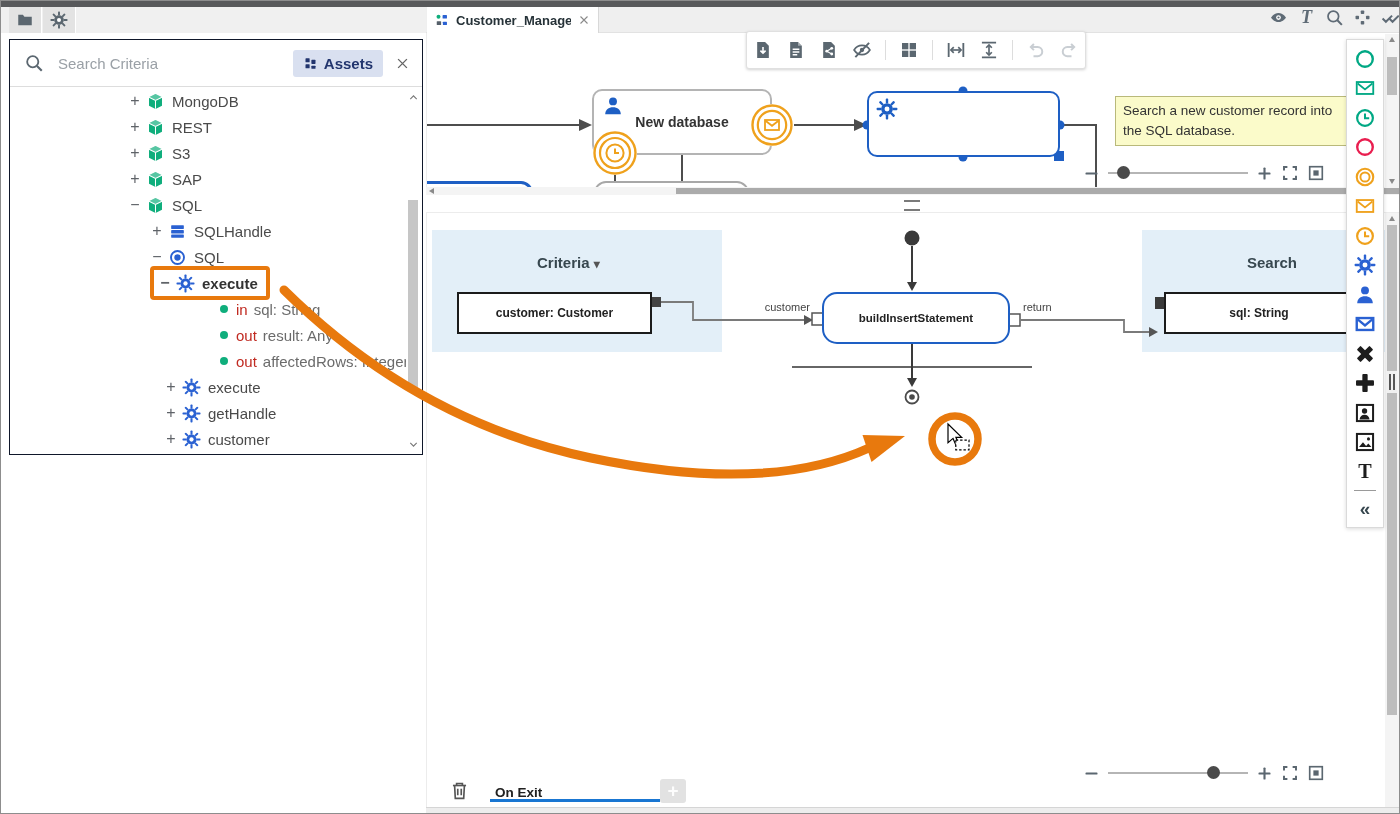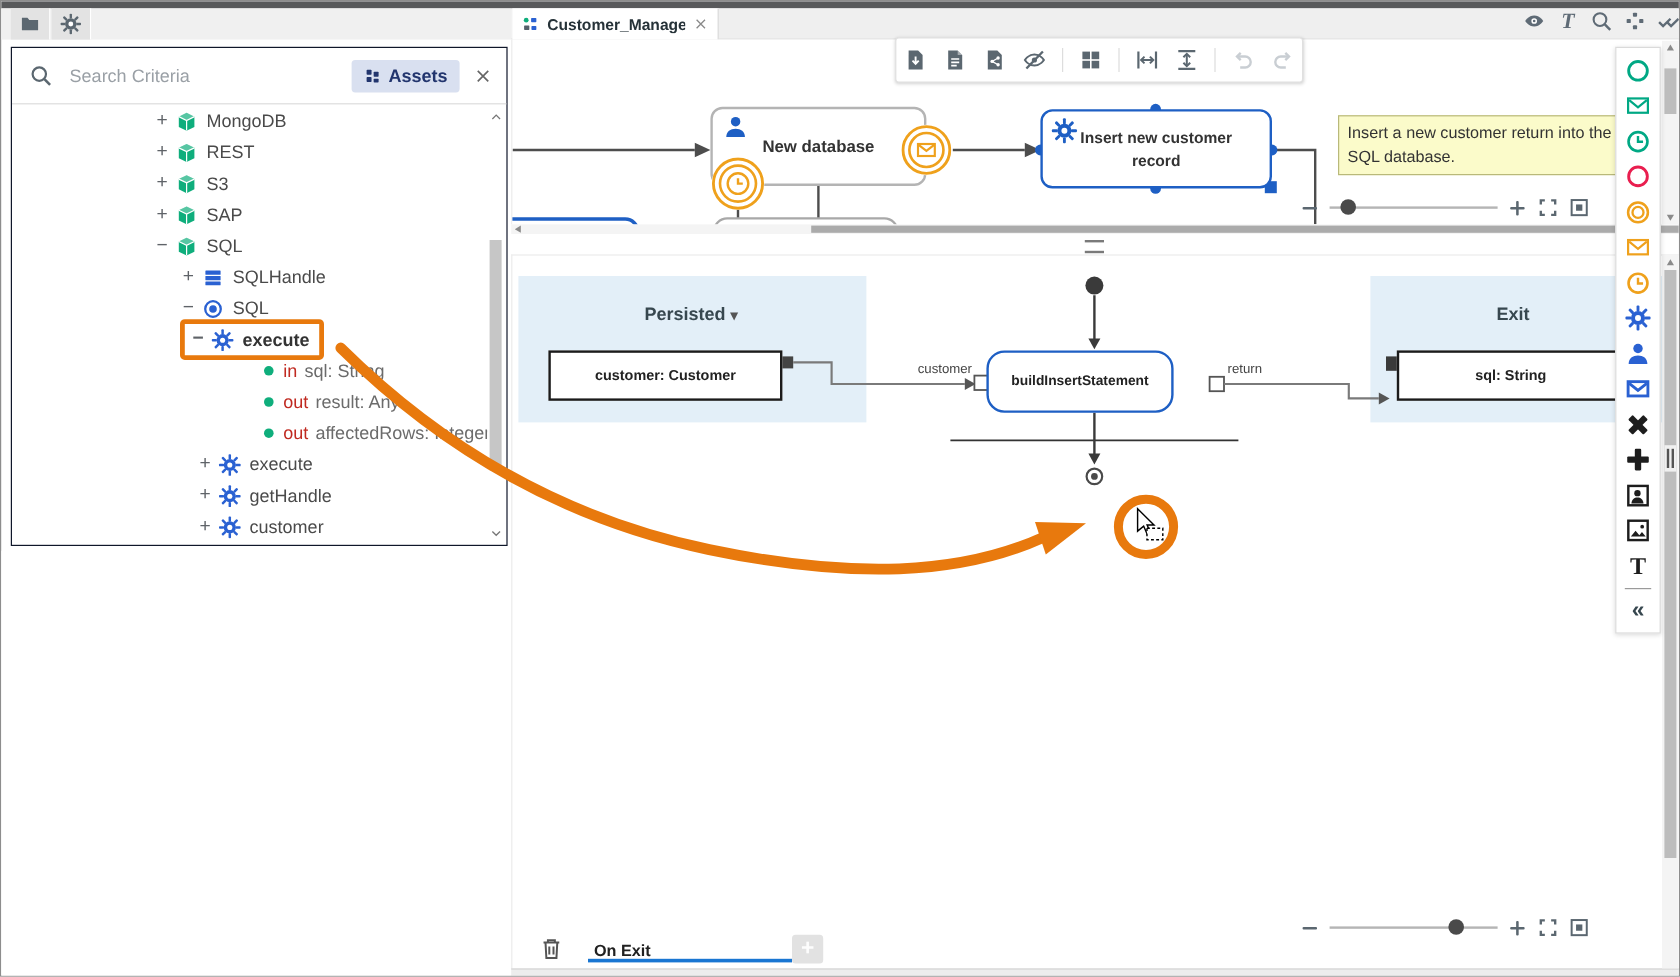--- a/index.html
+++ b/index.html
@@ -422,39 +422,38 @@
     <div class="evt" style="left:324px;top:71px;width:42px;height:42px;">
       <svg width="42" height="42" viewBox="0 0 42 42">
           <circle cx="21" cy="21" r="19.5" fill="#fff" stroke="#efa11c" stroke-width="2.4"></circle>
           <circle cx="21" cy="21" r="14.2" fill="none" stroke="#efa11c" stroke-width="2.2"></circle>
           <rect x="14" y="16" width="14" height="10" fill="none" stroke="#efa11c" stroke-width="1.8"></rect>
           <path d="M14.5 16.8l6.5 5 6.5-5" fill="none" stroke="#efa11c" stroke-width="1.8"></path>
         </svg>
     </div>
 
     <div class="node" style="left:440px;top:58px;width:193px;height:66px;border:2.5px solid #1e5fc4;border-radius:10px;font-size:13px;font-weight:bold;color:#333;line-height:1.5;padding:0 14px;">
-      <span>Insert new customer record</span>
       <span style="position:absolute;left:7px;top:5px;">
           <svg width="22" height="22" viewBox="0 0 24 24">
             <rect x="10.7" y="0.6" width="2.6" height="5.4" rx="0.9" transform="rotate(0 12 12)" fill="#1e5fc4"></rect>
             <rect x="10.7" y="0.6" width="2.6" height="5.4" rx="0.9" transform="rotate(45 12 12)" fill="#1e5fc4"></rect>
             <rect x="10.7" y="0.6" width="2.6" height="5.4" rx="0.9" transform="rotate(90 12 12)" fill="#1e5fc4"></rect>
             <rect x="10.7" y="0.6" width="2.6" height="5.4" rx="0.9" transform="rotate(135 12 12)" fill="#1e5fc4"></rect>
             <rect x="10.7" y="0.6" width="2.6" height="5.4" rx="0.9" transform="rotate(180 12 12)" fill="#1e5fc4"></rect>
             <rect x="10.7" y="0.6" width="2.6" height="5.4" rx="0.9" transform="rotate(225 12 12)" fill="#1e5fc4"></rect>
             <rect x="10.7" y="0.6" width="2.6" height="5.4" rx="0.9" transform="rotate(270 12 12)" fill="#1e5fc4"></rect>
             <rect x="10.7" y="0.6" width="2.6" height="5.4" rx="0.9" transform="rotate(315 12 12)" fill="#1e5fc4"></rect>
             <circle cx="12" cy="12" r="6.4" fill="#1e5fc4"></circle>
             <circle cx="12" cy="12" r="2.7" fill="#fff"></circle>
           </svg>
         </span>
     </div>
 
     <div class="note" style="left:688px;top:63px;width:238px;height:50px;">
-      <span>Insert a new customer return into the SQL database.</span>
+      <span>Search a new customer record into the SQL database.</span>
     </div>
 
     <div class="zoomw" style="left:656px;top:131px;">
       <span>
           <svg width="17" height="17" viewBox="0 0 24 24">
             <rect x="3.5" y="10.5" width="17" height="3" rx="1.2" fill="#5b6770"></rect>
           </svg>
         </span>
       <div class="track" style="width:140px;">
           <div class="knob" style="left:9px;"></div>
@@ -558,23 +557,23 @@
     <div class="tri" style="left:3px;top:1px;border-top:3px solid transparent;border-bottom:3px solid transparent;border-right:5px solid #8a8a8a;"></div>
     <div style="position:absolute;left:250px;top:1px;width:723px;height:6px;background:#ababab;"></div>
   </div>
 
   <div class="splitter">
       <div class="grip"></div>
     </div>
 
   <div class="botpane">
     <div class="lane" style="left:5px;top:17px;width:290px;height:122px;"></div>
-    <div class="lane-title" style="left:110px;top:41px;"><span>Persisted</span> <span style="color:#555;font-size:12px;">▾</span></div>
+    <div class="lane-title" style="left:110px;top:41px;"><span>Criteria</span> <span style="color:#555;font-size:12px;">▾</span></div>
     <div class="lane" style="left:715px;top:17px;width:250px;height:122px;"></div>
-    <div class="lane-title" style="left:820px;top:41px;"><span>Exit</span></div>
+    <div class="lane-title" style="left:820px;top:41px;"><span>Search</span></div>
 
     <svg width="975" height="595" viewBox="0 0 975 595" style="position:absolute;left:0;top:0;">
 
       <circle cx="485" cy="25" r="7.5" fill="#3a3a3a"></circle>
       <line x1="485" y1="33" x2="485" y2="70" stroke="#3a3a3a" stroke-width="2"></line>
       <polygon points="480,69 490,69 485,78" fill="#3a3a3a"></polygon>
 
       <rect x="224" y="84" width="10" height="10" fill="#444"></rect>
       <path d="M234 89 H266 V107 H377" fill="none" stroke="#7a7a7a" stroke-width="1.8"></path>
       <polygon points="377,102 377,112 386,107" fill="#555"></polygon>
@@ -597,21 +596,21 @@
 
       <g transform="translate(521,211) scale(1.2)">
         <polygon points="0,0 0,15.5 4.2,12 6.6,17.6 9,16.6 6.6,11.2 11.4,11.2" fill="#fff" stroke="#000" stroke-width="1"></polygon>
         <rect x="6.5" y="13.5" width="11" height="8" fill="#fff" stroke="#000" stroke-width="1" stroke-dasharray="2,1.6"></rect>
       </g>
     </svg>
 
     <div class="node" style="left:30px;top:79px;width:195px;height:42px;border:2px solid #1b1b1b;font-size:12px;font-weight:bold;color:#222;">
         <span>customer: Customer</span>
       </div>
-    <div class="node" style="left:395px;top:79px;width:156px;height:52px;border:2px solid #1e5fc4;border-radius:15px;font-size:11.5px;font-weight:bold;color:#222;text-align:center;">
+    <div class="node" style="left:395px;top:79px;width:188px;height:52px;border:2px solid #1e5fc4;border-radius:15px;font-size:11.5px;font-weight:bold;color:#222;text-align:center;">
         <span>buildInsertStatement</span>
       </div>
     <div class="node" style="left:737px;top:79px;width:190px;height:42px;border:2px solid #1b1b1b;font-size:12px;font-weight:bold;color:#222;">
         <span>sql: String</span>
       </div>
 
     <span style="position:absolute;left:22px;top:567px;cursor:pointer;">
         <svg width="21" height="21" viewBox="0 0 24 24">
           <g fill="none" stroke="#555" stroke-width="1.9">
             <path d="M4.5 6.3h15"></path>

